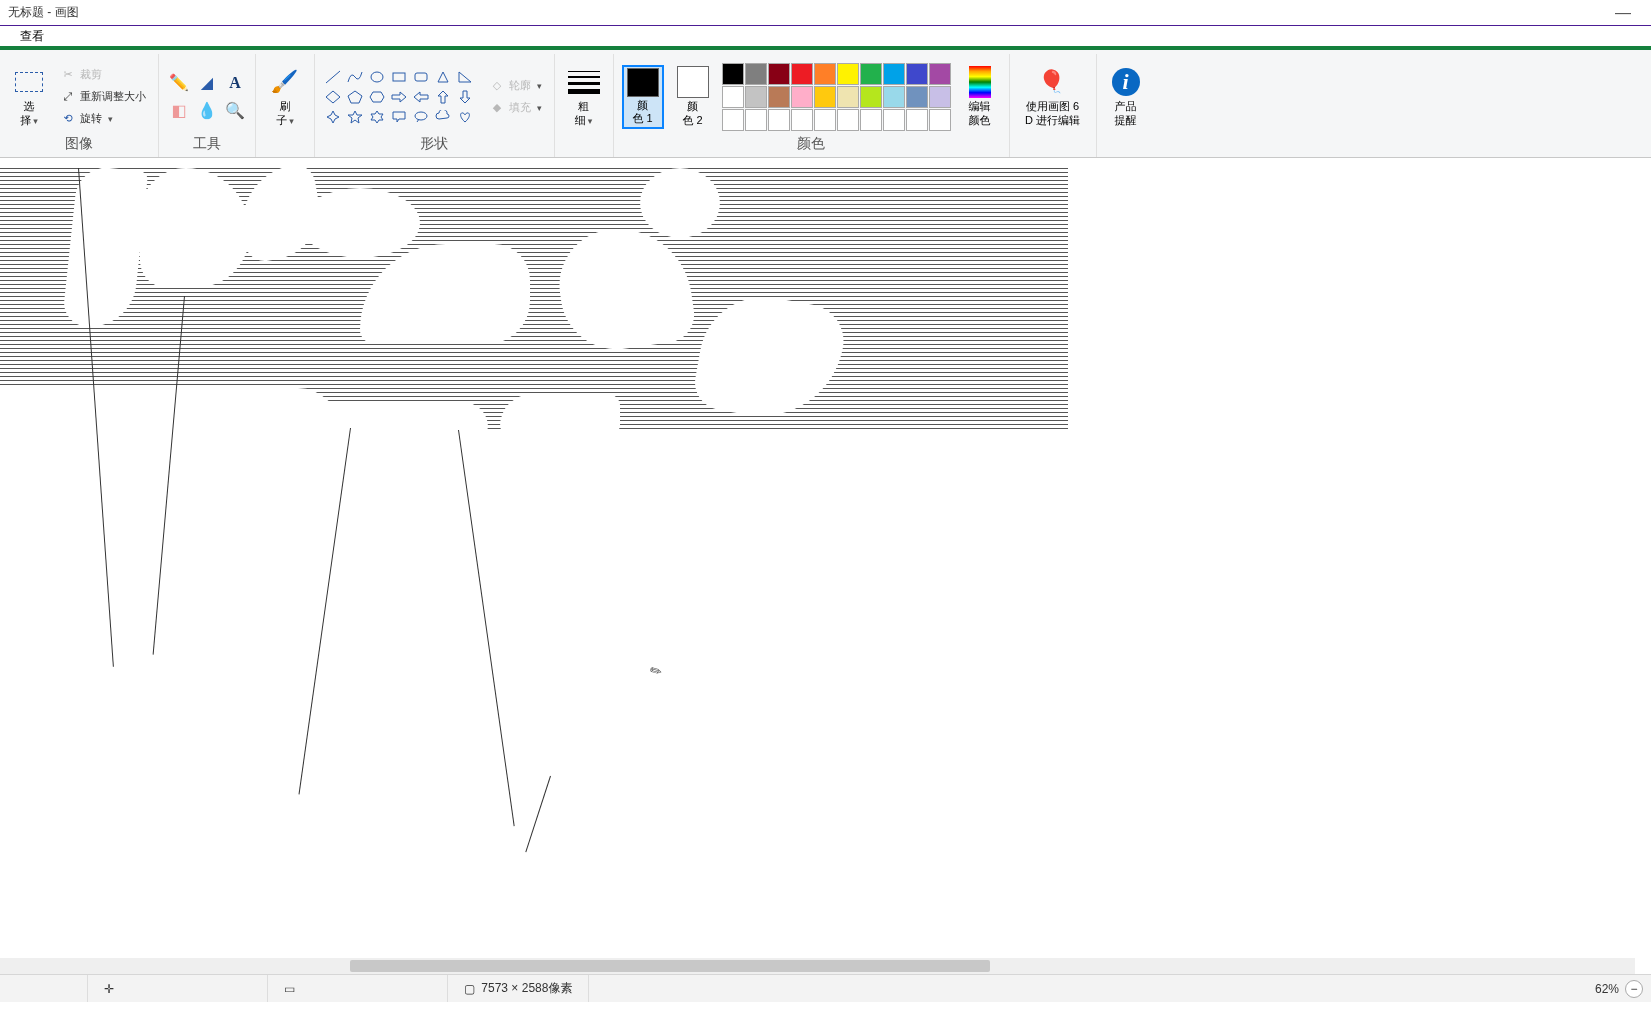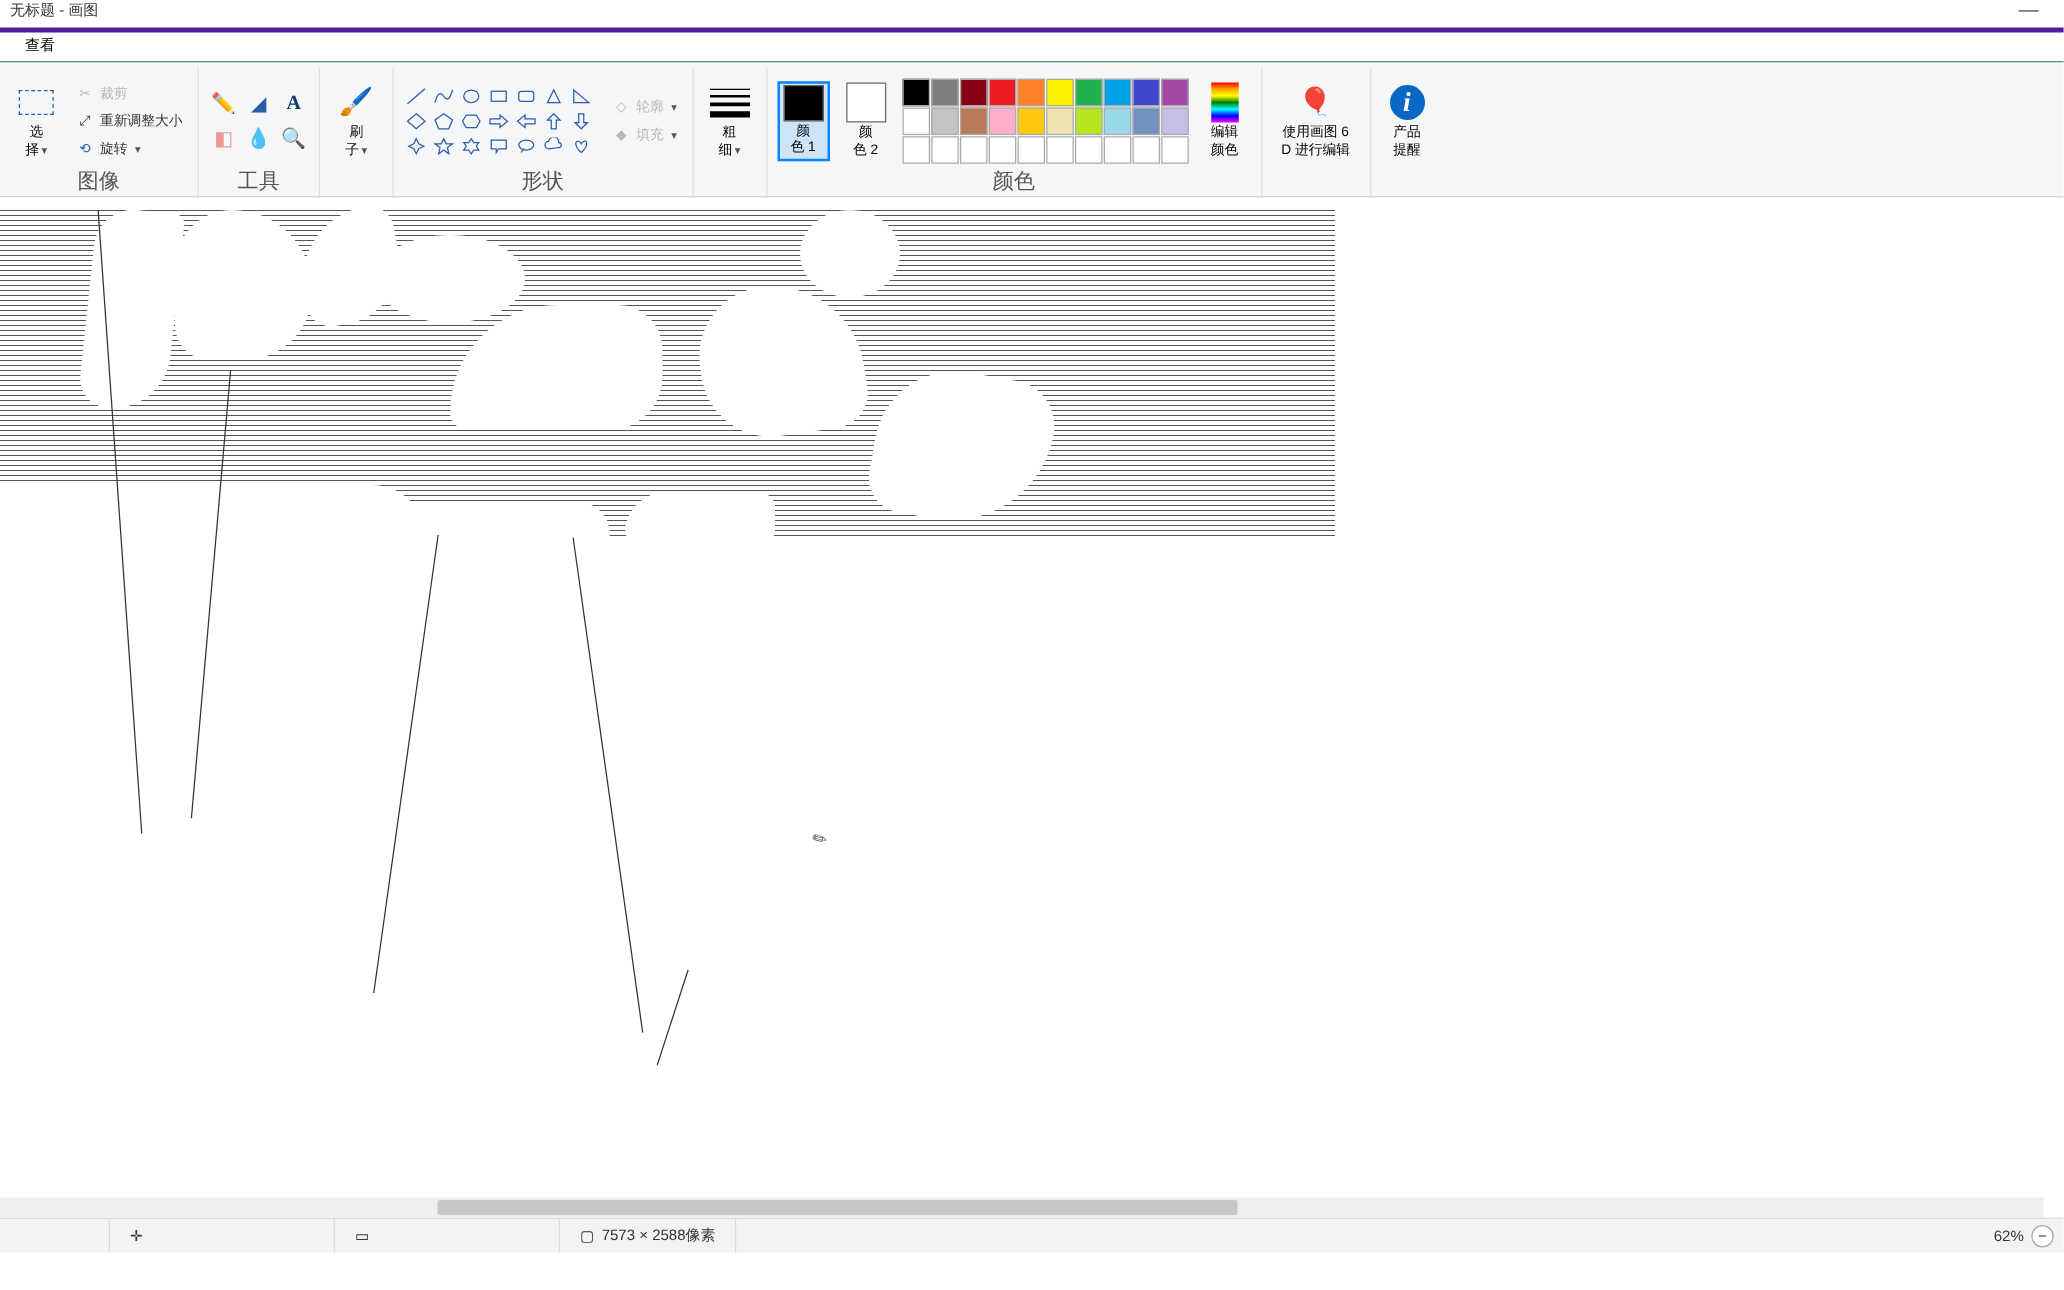--- a/index.html
+++ b/index.html
@@ -1,27 +1,27 @@
 <!DOCTYPE html>
 <html><head>
 <meta charset="utf-8">
 <style>
 * { margin: 0; padding: 0; box-sizing: border-box; }
 body { font-family: "Microsoft YaHei", "Segoe UI", sans-serif; font-size: 12px; background: #fff; color: #000; overflow: hidden; width: 1651px; height: 1032px; }
-.titlebar { height: 26px; display: flex; align-items: flex-start; padding: 0 8px; border-bottom: 4px solid #4c1d95; }
+.titlebar { height: 26px; display: flex; align-items: center; padding: 0 8px; border-bottom: 1px solid #4c1d95; }
 .titlebar .title { font-size: 12px; color: #333; }
 .titlebar .spacer { flex: 1; }
 .titlebar .winbtn { width: 40px; text-align: center; font-size: 16px; color: #555; cursor: pointer; }
-.menubar { height: 24px; display: flex; padding: 0 12px; border-bottom: 1px solid #15803d; }
+.menubar { height: 24px; display: flex; padding: 0 12px; border-bottom: 4px solid #15803d; }
 .menubar .menuitem { padding: 2px 8px; cursor: pointer; }
 .ribbon { height: 108px; background: #f5f6f7; border-bottom: 1px solid #c8c8c8; display: flex; align-items: stretch; padding: 4px 0 0 0; }
 .group { display: flex; flex-direction: column; align-items: center; padding: 4px 8px; border-right: 1px solid #e0e0e0; }
 .group:last-child { border-right: none; }
 .group-body { flex: 1; display: flex; align-items: center; gap: 6px; }
-.group-label { height: 18px; font-size: 17px; color: #555; display: flex; align-items: center; justify-content: center; }
+.group-label { height: 18px; font-size: 14px; color: #555; display: flex; align-items: center; justify-content: center; }
 .bigbtn { display: flex; flex-direction: column; align-items: center; justify-content: center; width: 42px; height: 64px; cursor: pointer; }
 .bigbtn .icon { width: 32px; height: 32px; display: flex; align-items: center; justify-content: center; font-size: 22px; }
 .bigbtn .lbl { font-size: 11px; text-align: center; line-height: 1.2; margin-top: 2px; }
 .stacked-btns { display: flex; flex-direction: column; gap: 2px; }
 .smallbtn { display: flex; align-items: center; gap: 4px; padding: 2px 4px; cursor: pointer; font-size: 11px; color: #888; }
 .smallbtn .micon { width: 16px; height: 16px; display: inline-flex; align-items: center; justify-content: center; }
 .tools-grid { display: grid; grid-template-columns: repeat(3, 24px); grid-template-rows: repeat(2, 24px); gap: 4px; }
 .tool-icon { width: 24px; height: 24px; display: flex; align-items: center; justify-content: center; cursor: pointer; font-size: 16px; }
 .shapes-grid { display: grid; grid-template-columns: repeat(7, 20px); grid-auto-rows: 18px; gap: 2px; }
 .shape-cell { width: 20px; height: 18px; display: flex; align-items: center; justify-content: center; cursor: pointer; color: #2a5caa; }

